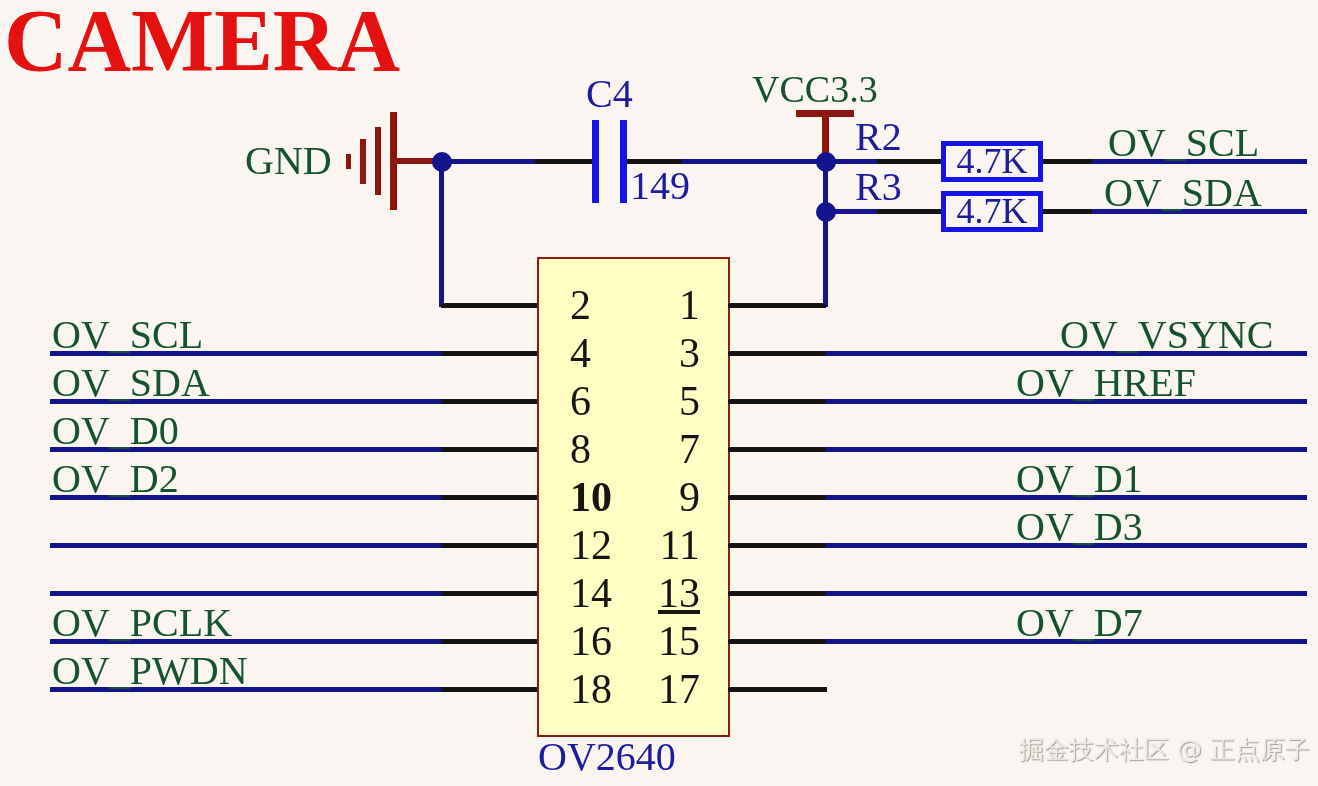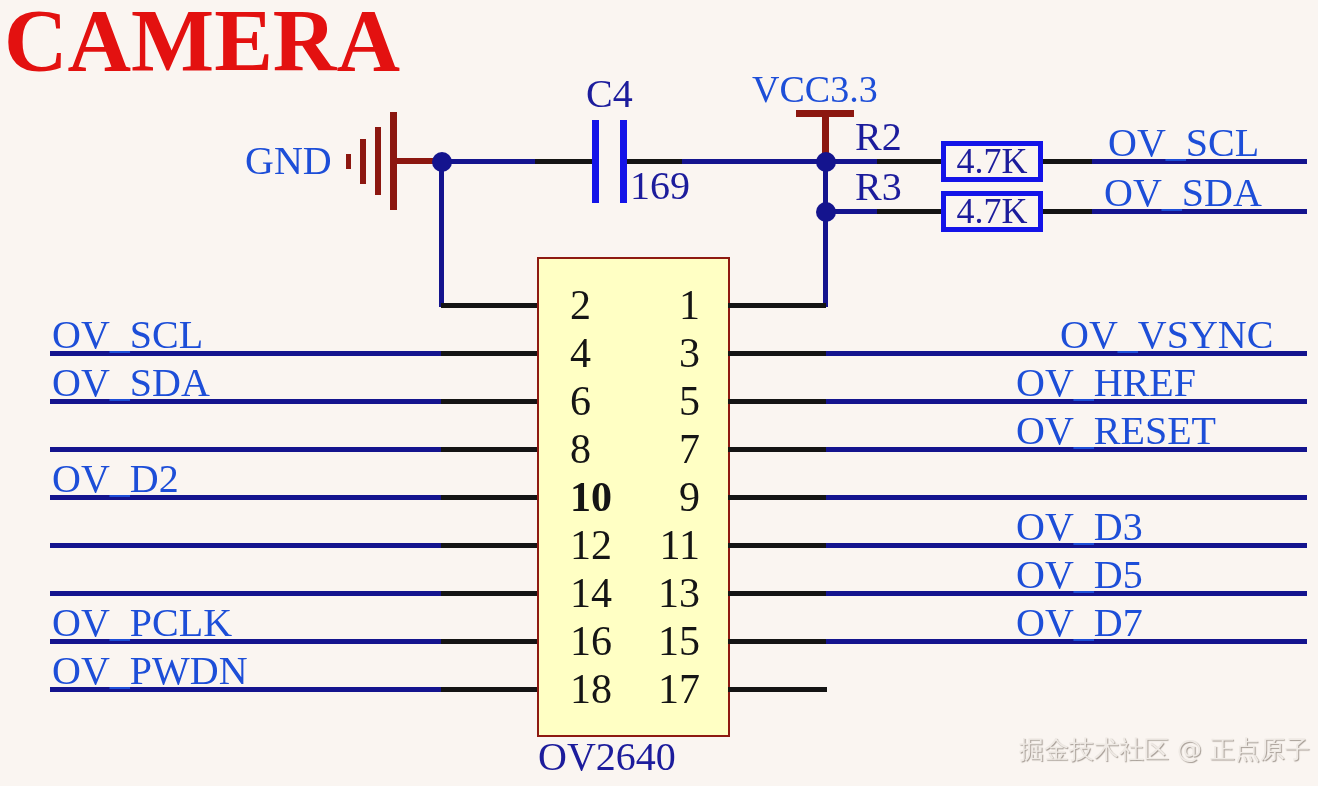--- a/index.html
+++ b/index.html
@@ -6,21 +6,21 @@
   .canvas{
     position:relative; width:1318px; height:786px; overflow:hidden;
     background:#FAF5F1;
     font-family:"Liberation Serif", serif;
   }
   .abs{position:absolute;}
   .title{
     font-size:88px; font-weight:bold; color:#E31110; line-height:1;
     letter-spacing:0px; white-space:nowrap;
   }
-  .net-label{ font-size:40px; color:#1d4ed8; line-height:1; white-space:pre; }
+  .net-label{ font-size:40px; color:#14532d; line-height:1; white-space:pre; }
   .blue-label{ font-size:40px; color:#1C1C9C; line-height:1; white-space:pre; }
   .wire{ background:#14148E; }
   .blk{ background:#141414; }
   .mline{ background:#8C1710; }
   .dot{ width:20px; height:20px; border-radius:50%; background:#14148E; }
   .plate{ width:7px; height:83px; background:#1414E8; }
   .resbox{
     width:92px; height:31px; border:5px solid #1414E8;
     display:flex; align-items:center; justify-content:center;
   }
@@ -52,21 +52,21 @@
   <div class="abs mline" style="left:395px; top:158px; width:47px; height:6px;"></div>
 
   <div class="abs wire" style="left:441px; top:159px; width:94px; height:5px;"></div>
   <div class="abs blk" style="left:535px; top:159px; width:58px; height:5px;"></div>
   <div class="abs blk" style="left:626px; top:159px; width:56px; height:5px;"></div>
   <div class="abs wire" style="left:682px; top:159px; width:143px; height:5px;"></div>
 
   <div class="abs blue-label" style="left:586px; top:74px;">C4</div>
   <div class="abs plate" style="left:592px; top:120px;"></div>
   <div class="abs plate" style="left:620px; top:120px;"></div>
-  <div class="abs blue-label" style="left:630px; top:166px;">169</div>
+  <div class="abs blue-label" style="left:630px; top:166px;">149</div>
 
   <div class="abs net-label" style="left:752px; top:70px; font-size:38px;">VCC3.3</div>
   <div class="abs mline" style="left:796px; top:110px; width:58px; height:7px;"></div>
   <div class="abs mline" style="left:822px; top:117px; width:7px; height:46px;"></div>
 
   <div class="abs wire" style="left:439px; top:161px; width:5px; height:146px;"></div>
   <div class="abs wire" style="left:823px; top:161px; width:5px; height:146px;"></div>
 
   <div class="abs dot" style="left:432px; top:152px;"></div>
   <div class="abs dot" style="left:816px; top:152px;"></div>
@@ -105,21 +105,21 @@
   <div class="abs pinnum pin-left" style="left:570px; top:572px;">14</div>
   <div class="abs pinnum pin-left" style="left:570px; top:620px;font-family:Liberation Serif, serif;">16</div>
   <div class="abs pinnum pin-left" style="left:570px; top:668px;">18</div>
 
   <div class="abs pinnum pin-right" style="left:636px; top:284px;">1</div>
   <div class="abs pinnum pin-right" style="left:636px; top:332px;">3</div>
   <div class="abs pinnum pin-right" style="left:636px; top:380px;">5</div>
   <div class="abs pinnum pin-right" style="left:636px; top:428px;">7</div>
   <div class="abs pinnum pin-right" style="left:636px; top:476px;">9</div>
   <div class="abs pinnum pin-right" style="left:636px; top:524px;">11</div>
-  <div class="abs pinnum pin-right" style="left:636px; top:572px;">13</div>
+  <div class="abs pinnum pin-right" style="left:636px; top:572px;text-decoration:underline;">13</div>
   <div class="abs pinnum pin-right" style="left:636px; top:620px;">15</div>
   <div class="abs pinnum pin-right" style="left:636px; top:668px;">17</div>
 
   <div class="abs blk" style="left:441px; top:303px; width:96px; height:5px;"></div>
   <div class="abs blk" style="left:441px; top:351px; width:96px; height:5px;"></div>
   <div class="abs blk" style="left:441px; top:399px; width:96px; height:5px;"></div>
   <div class="abs blk" style="left:441px; top:447px; width:96px; height:5px;"></div>
   <div class="abs blk" style="left:441px; top:495px; width:96px; height:5px;"></div>
   <div class="abs blk" style="left:441px; top:543px; width:96px; height:5px;"></div>
   <div class="abs blk" style="left:441px; top:591px; width:96px; height:5px;"></div>
@@ -134,38 +134,38 @@
   <div class="abs blk" style="left:728px; top:543px; width:98px; height:5px;"></div>
   <div class="abs blk" style="left:728px; top:591px; width:98px; height:5px;"></div>
   <div class="abs blk" style="left:728px; top:639px; width:98px; height:5px;"></div>
   <div class="abs blk" style="left:728px; top:687px; width:99px; height:5px;"></div>
 
   <div class="abs wire" style="left:50px; top:351px; width:391px; height:5px;"></div>
   <div class="abs net-label" style="left:52px; top:315px;">OV_SCL</div>
   <div class="abs wire" style="left:50px; top:399px; width:391px; height:5px;"></div>
   <div class="abs net-label" style="left:52px; top:363px;">OV_SDA</div>
   <div class="abs wire" style="left:50px; top:447px; width:391px; height:5px;"></div>
+  <div class="abs net-label" style="left:52px; top:411px;">OV_D0</div>
   <div class="abs wire" style="left:50px; top:495px; width:391px; height:5px;"></div>
   <div class="abs net-label" style="left:52px; top:459px;">OV_D2</div>
   <div class="abs wire" style="left:50px; top:543px; width:391px; height:5px;"></div>
   <div class="abs wire" style="left:50px; top:591px; width:391px; height:5px;"></div>
   <div class="abs wire" style="left:50px; top:639px; width:391px; height:5px;"></div>
   <div class="abs net-label" style="left:52px; top:603px;">OV_PCLK</div>
   <div class="abs wire" style="left:50px; top:687px; width:391px; height:5px;"></div>
   <div class="abs net-label" style="left:52px; top:651px;">OV_PWDN</div>
 
   <div class="abs wire" style="left:826px; top:351px; width:481px; height:5px;"></div>
   <div class="abs net-label" style="left:1060px; top:315px;">OV_VSYNC</div>
   <div class="abs wire" style="left:826px; top:399px; width:481px; height:5px;"></div>
   <div class="abs net-label" style="left:1016px; top:363px;">OV_HREF</div>
   <div class="abs wire" style="left:826px; top:447px; width:481px; height:5px;"></div>
-  <div class="abs net-label" style="left:1016px; top:411px;">OV_RESET</div>
   <div class="abs wire" style="left:826px; top:495px; width:481px; height:5px;"></div>
+  <div class="abs net-label" style="left:1016px; top:459px;">OV_D1</div>
   <div class="abs wire" style="left:826px; top:543px; width:481px; height:5px;"></div>
   <div class="abs net-label" style="left:1016px; top:507px;">OV_D3</div>
   <div class="abs wire" style="left:826px; top:591px; width:481px; height:5px;"></div>
-  <div class="abs net-label" style="left:1016px; top:555px;">OV_D5</div>
   <div class="abs wire" style="left:826px; top:639px; width:481px; height:5px;"></div>
   <div class="abs net-label" style="left:1016px; top:603px;">OV_D7</div>
 
   <div class="abs watermark" style="left:990px; top:735px;">掘金技术社区 @ 正点原子</div>
 
 </div>
 
 </body></html>

